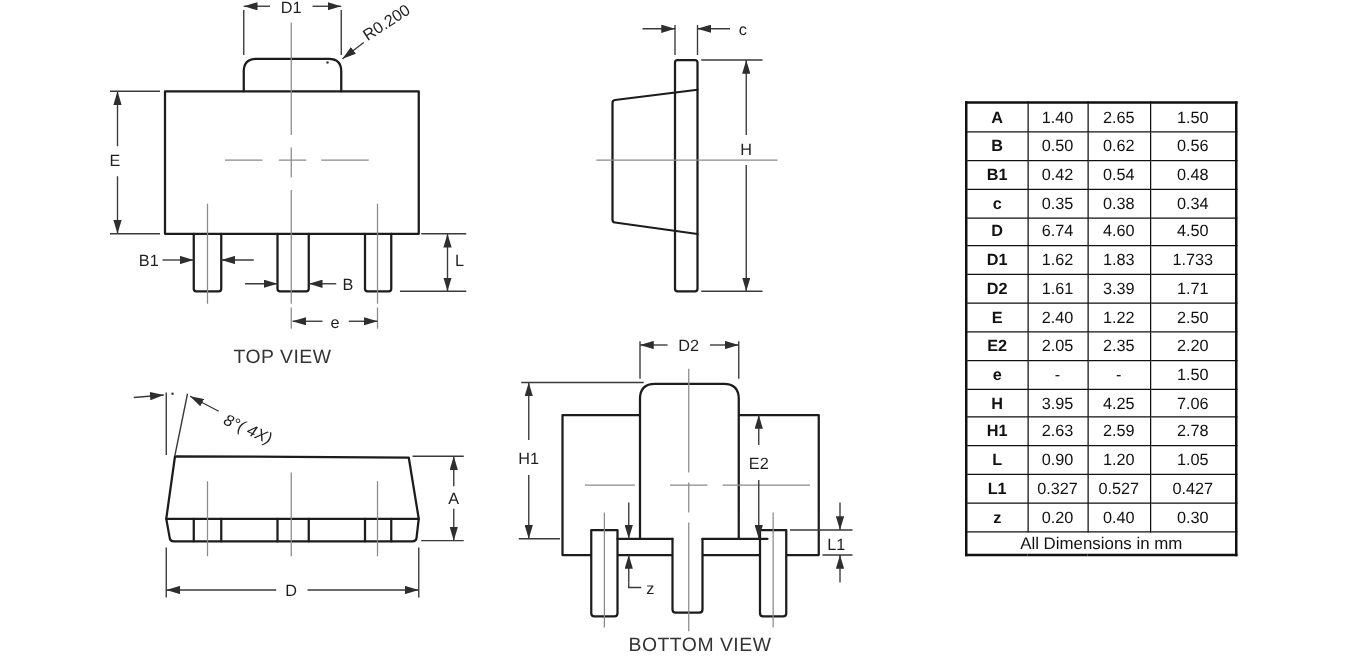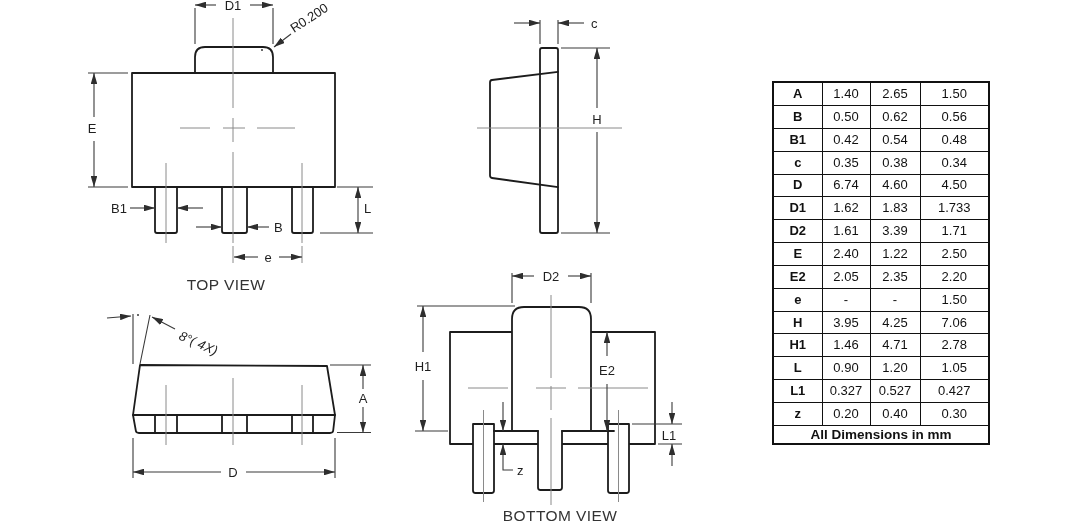--- a/index.html
+++ b/index.html
@@ -15,21 +15,21 @@
   .ang{font-style:italic;}
   
   #dim-table-wrap{position:absolute;left:772px;top:81px;width:216px;height:364px;}
   table.dim{border-collapse:collapse;width:100%;height:100%;table-layout:fixed;
             border:2.2px solid #111;font-size:13px;color:#111;}
   table.dim td,table.dim th{border:1.3px solid #111;padding:0;text-align:center;
             line-height:16px;height:17px;overflow:hidden;white-space:nowrap;}
   table.dim th{font-weight:bold;}
   table.dim .title{font-size:14px;font-weight:bold;}
   table.dim td.dimcol{font-weight:bold;}
-  table.dim .footer{font-weight:bold;font-size:13.5px;}
+  table.dim .footer{font-weight:normal;font-size:13.5px;}
   col.c1{width:49px;}col.c2{width:48px;}col.c3{width:50px;}col.c4{width:69px;}
 </style>
 </head>
 <body>
 
 <div id="canvas">
 
 <svg width="1080" height="531" viewBox="0 0 1080 531">
   <defs>
     <marker id="ah" viewBox="0 0 10 6" refX="10" refY="3" markerWidth="10" markerHeight="6" orient="auto-start-reverse">
@@ -253,22 +253,22 @@
             <td>1.50</td>
           </tr>
           <tr>
             <td class="dimcol">H</td>
             <td>3.95</td>
             <td>4.25</td>
             <td>7.06</td>
           </tr>
           <tr>
             <td class="dimcol">H1</td>
-            <td>1.46</td>
-            <td>4.71</td>
+            <td>2.63</td>
+            <td>2.59</td>
             <td>2.78</td>
           </tr>
           <tr>
             <td class="dimcol">L</td>
             <td>0.90</td>
             <td>1.20</td>
             <td>1.05</td>
           </tr>
           <tr>
             <td class="dimcol">L1</td>

